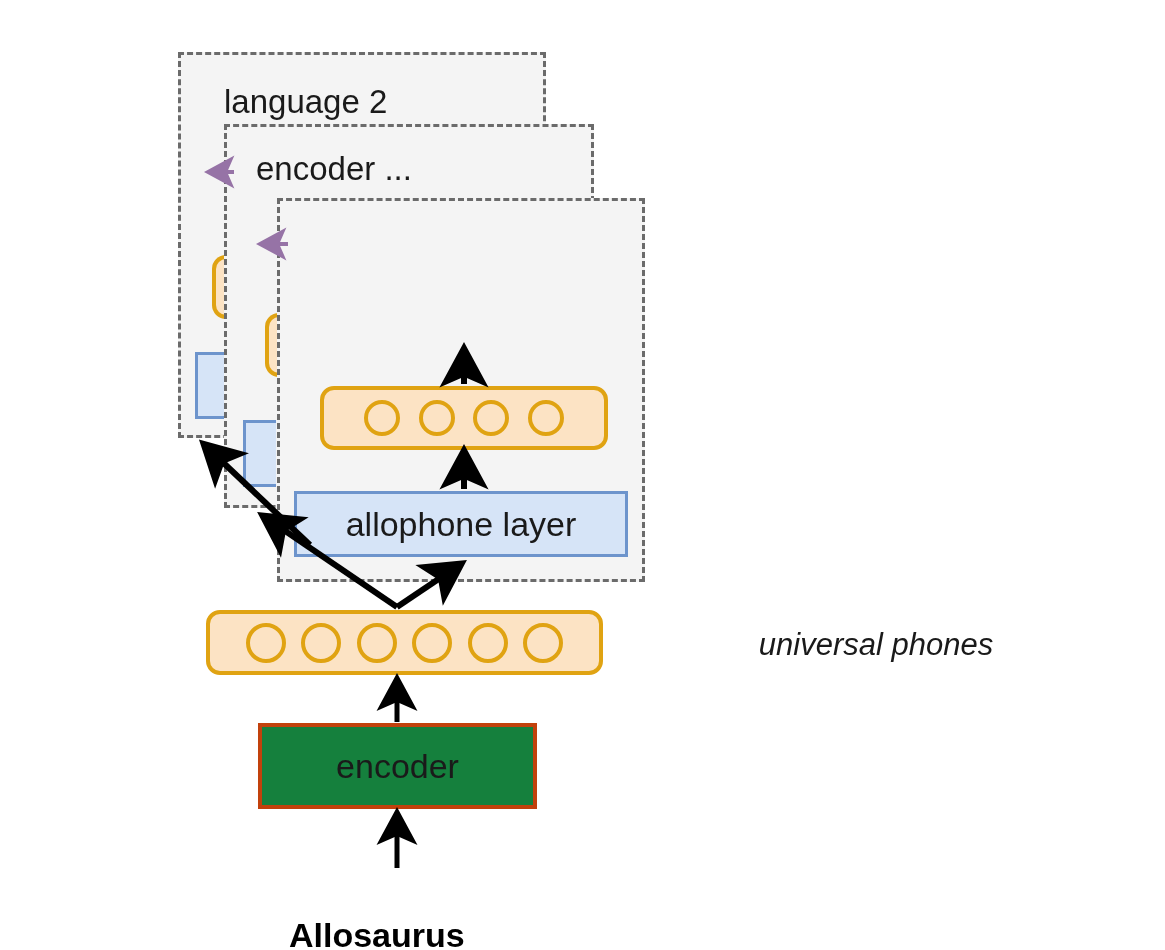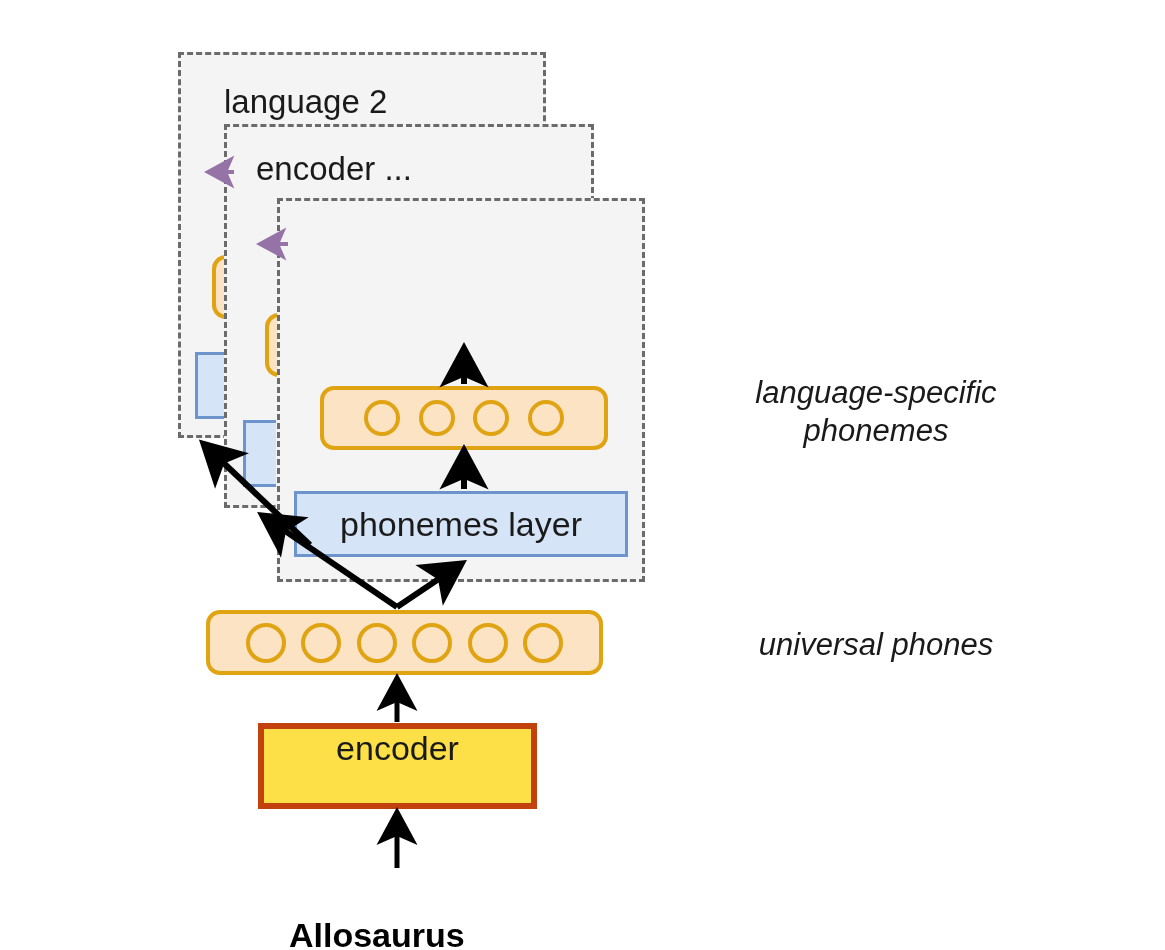--- a/index.html
+++ b/index.html
@@ -96,24 +96,25 @@
     position: absolute;
     background: #d6e4f7;
     border: 3px solid #6d94cc;
     border-right: none;
     box-sizing: border-box;
   }
 
   
   .green-box {
     position: absolute;
-    background: #fde047;
-    border: 6px solid #c2410c;
+    background: #15803d;
+    border: 4px solid #c2410c;
     box-sizing: border-box;
     display: flex;
+    align-items: center;
     justify-content: center;
     font-size: 34px;
     color: #1a1a1a;
   }
 
   
   .annot {
     position: absolute;
     font-size: 31px;
     font-style: italic;
@@ -164,42 +165,38 @@
 
 
   <div class="orange-box" style="left:320px; top:386px; width:288px; height:64px; padding:0 22px;">
     <span class="unit small"></span>
     <span class="unit small"></span>
     <span class="unit small"></span>
     <span class="unit small"></span>
   </div>
 
   <div class="blue-box" style="left:294px; top:491px; width:334px; height:66px;">
-    <span>phonemes layer</span>
+    <span>allophone layer</span>
   </div>
 
   <div class="orange-box" style="left:206px; top:610px; width:397px; height:65px; padding:0 20px;">
     <span class="unit"></span>
     <span class="unit"></span>
     <span class="unit"></span>
     <span class="unit"></span>
     <span class="unit"></span>
     <span class="unit"></span>
   </div>
 
   <div class="green-box" style="left:258px; top:723px; width:279px; height:86px;">
     <span>encoder</span>
   </div>
 
   <div class="title-label" style="left:289px; top:916px;">Allosaurus</div>
 
-  <div class="annot" style="left:706px; top:374px; width:340px;">
-    <div>language-specific</div>
-    <div>phonemes</div>
-  </div>
   <div class="annot" style="left:706px; top:626px; width:340px;">
     <div>universal phones</div>
   </div>
 
   <svg class="arrows" viewBox="0 0 1165 950">
     <defs>
       <marker id="ah" markerWidth="9" markerHeight="9" refX="5.2" refY="4.5" orient="auto" markerUnits="strokeWidth">
         <path d="M0.6,0.4 L8.2,4.5 L0.6,8.6 L2.4,4.5 Z" fill="#000000"></path>
       </marker>
       <marker id="ahp" markerWidth="9" markerHeight="9" refX="5.2" refY="4.5" orient="auto" markerUnits="strokeWidth">

